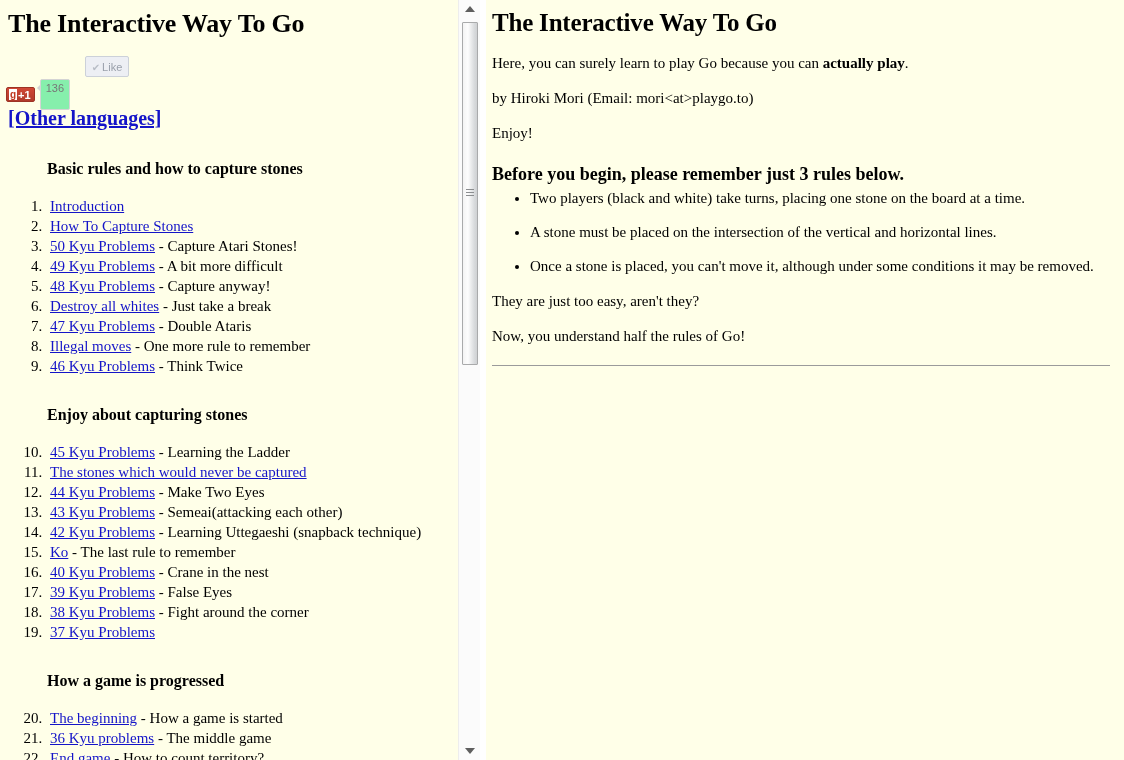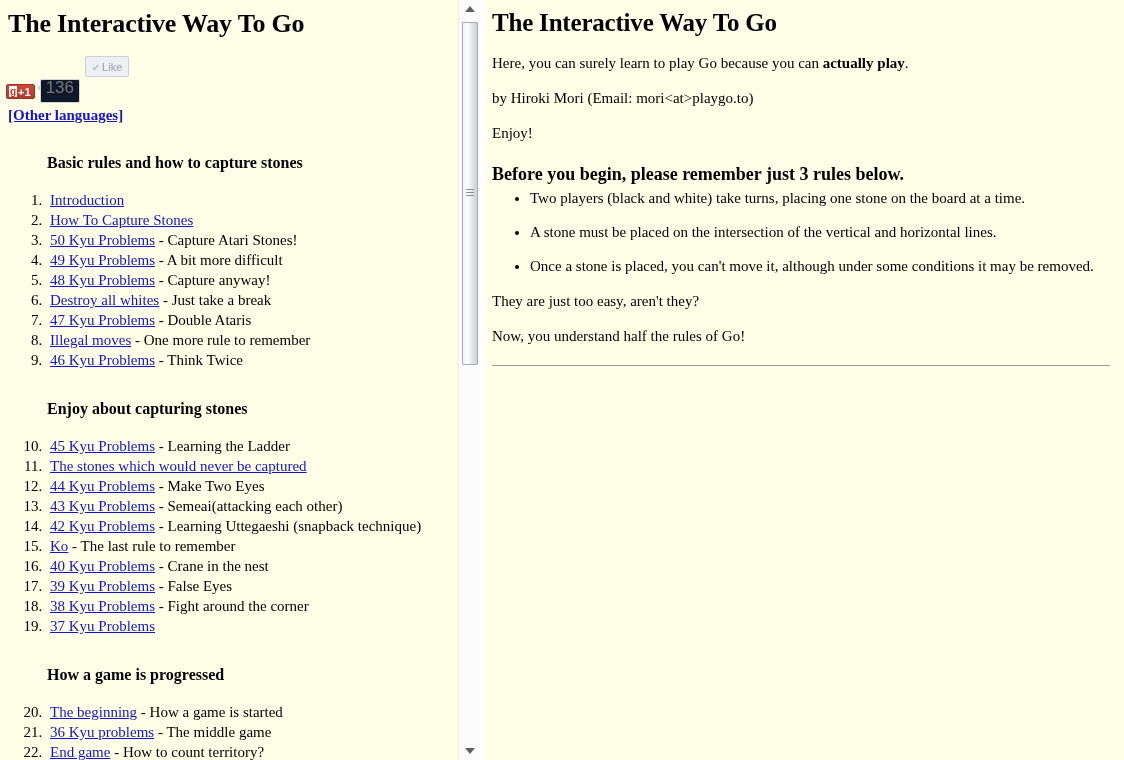--- a/index.html
+++ b/index.html
@@ -81,45 +81,45 @@
     line-height: 11px;
     padding: 0 1px;
     margin-right: 1px;
     vertical-align: 1px;
   }
   .gplus-count {
     position: relative;
     margin-left: 5px;
     display: inline-block;
     min-width: 30px;
-    height: 24px;
+    height: 31px;
     line-height: 16px;
     text-align: center;
     padding: 0 5px;
-    background: #0f172a;
+    background: #86efac;
     border: 1px solid #d4d4d4;
     border-radius: 2px;
     font-family: "Liberation Sans", sans-serif;
-    font-size: 17px;
+    font-size: 11px;
     color: #777777;
     box-sizing: border-box;
   }
   .gplus-count:before {
     content: "";
     position: absolute;
     left: -4px; top: 4px;
     width: 0; height: 0;
     border-top: 4px solid transparent;
     border-bottom: 4px solid transparent;
     border-right: 4px solid #d4d4d4;
   }
 
   .other-lang {
     margin: 4px 0 0 8px;
-    font-size: 15px;
+    font-size: 20px;
     font-weight: bold;
   }
   a { color: #1414c8; text-decoration: underline; }
 
   .sec-head {
     font-size: 16px;
     font-weight: bold;
     color: #000000;
     margin: 30px 0 0 47px;
   }

